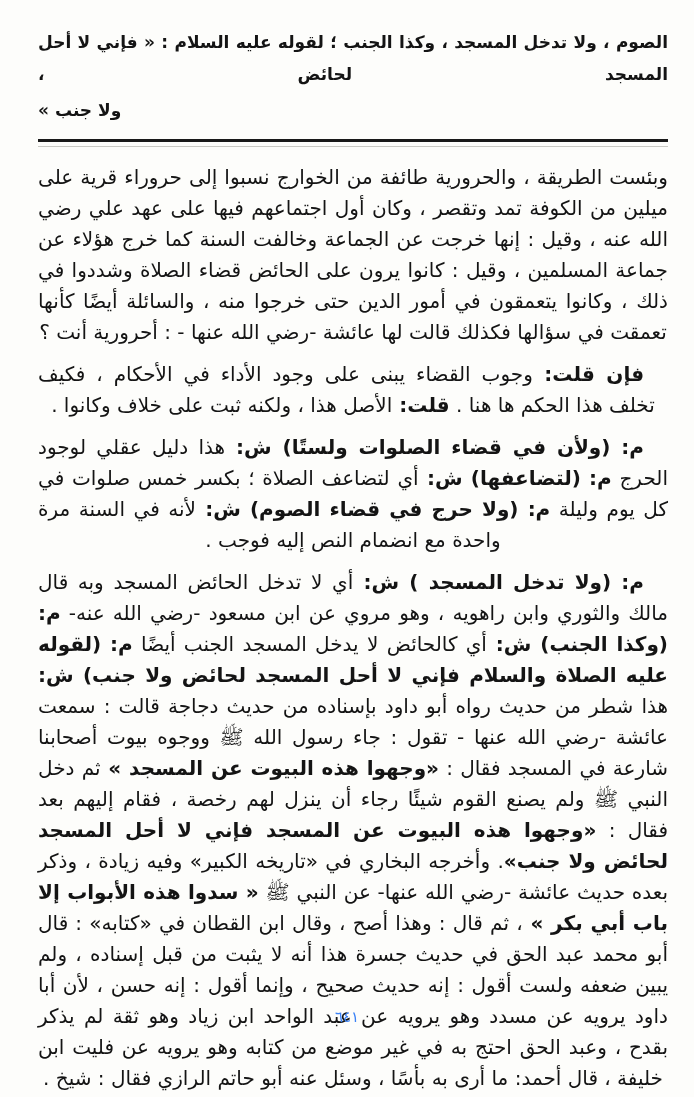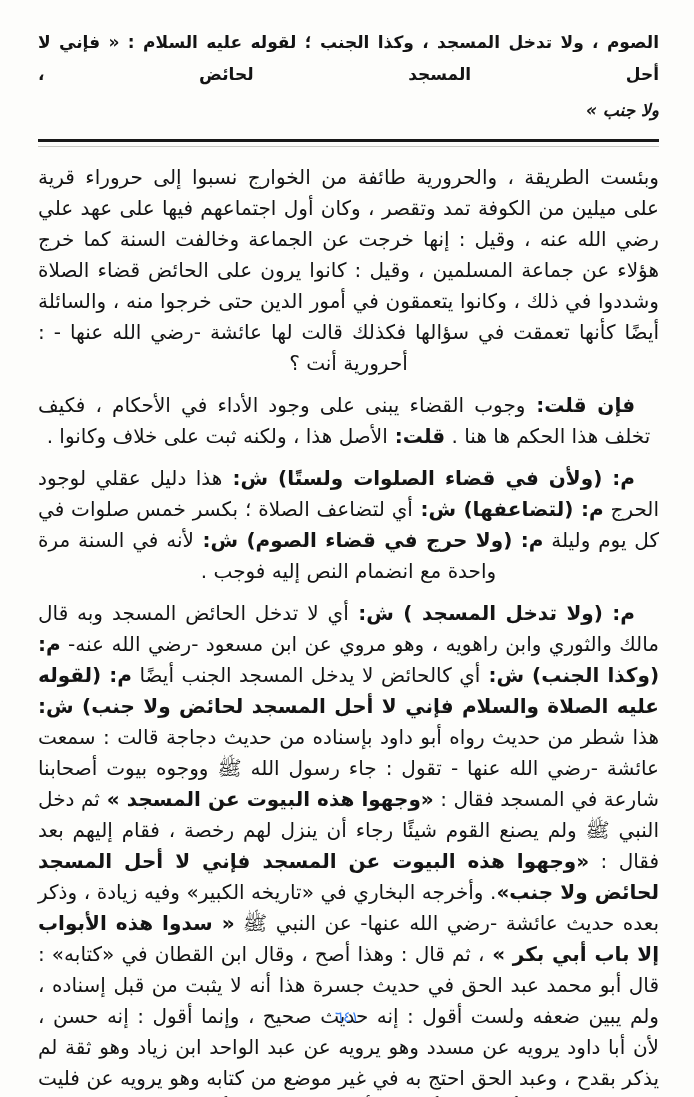--- a/index.html
+++ b/index.html
@@ -4,37 +4,36 @@
 <style>
   html, body { margin: 0; padding: 0; background: #ffffff; }
   .page {
     position: relative;
     width: 694px;
     height: 1097px;
     box-sizing: border-box;
     background: #fdfdfb;
     color: #141414;
     font-family: "DejaVu Sans", sans-serif;
-    padding: 26px 35px 0 38px;
+    padding: 26px 26px 0 38px;
     overflow: hidden;
     direction: rtl;
   }
   .header {
     font-weight: 700;
     font-size: 17px;
   }
   .header-line1 {
     text-align: justify;
     text-align-last: justify;
     line-height: 32px;
   }
   .header-line2 {
-    text-align: right;
+    text-align: left;
     line-height: 40px;
-    font-style: italic;
   }
   .divider {
     margin-top: 9px;
     height: 4px;
     border-top: 3px solid #191919;
     border-bottom: 1px solid #c9c9c4;
   }
   .body-text {
     margin-top: 15px;
     font-size: 20px;

